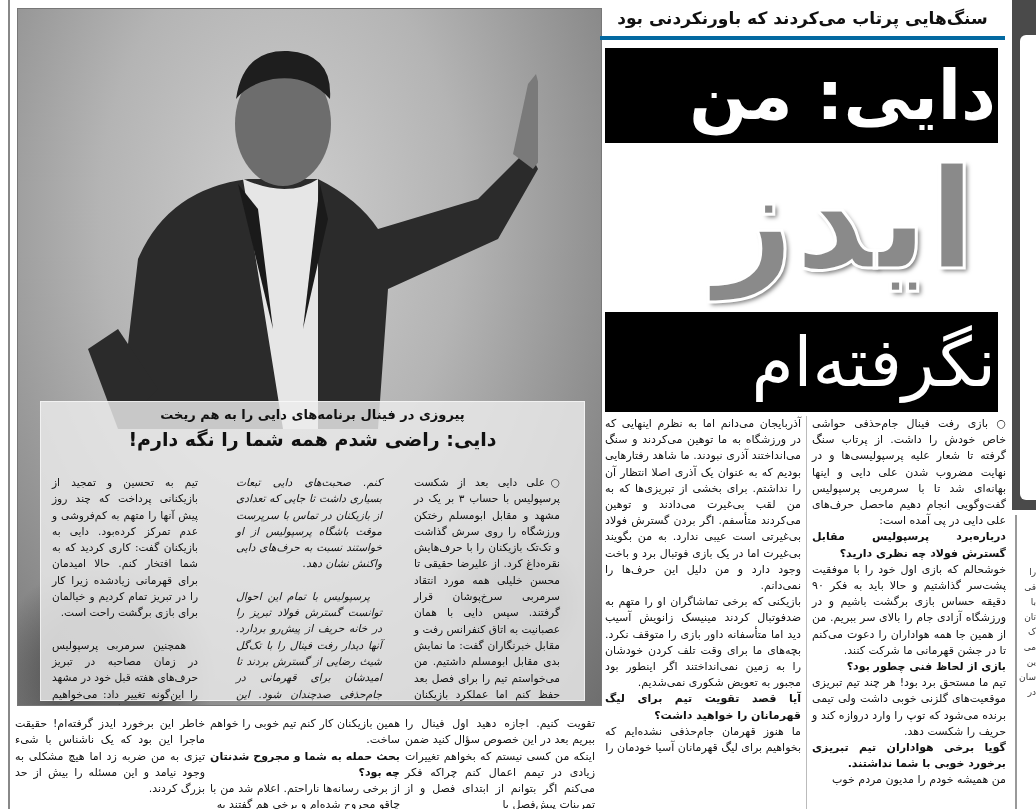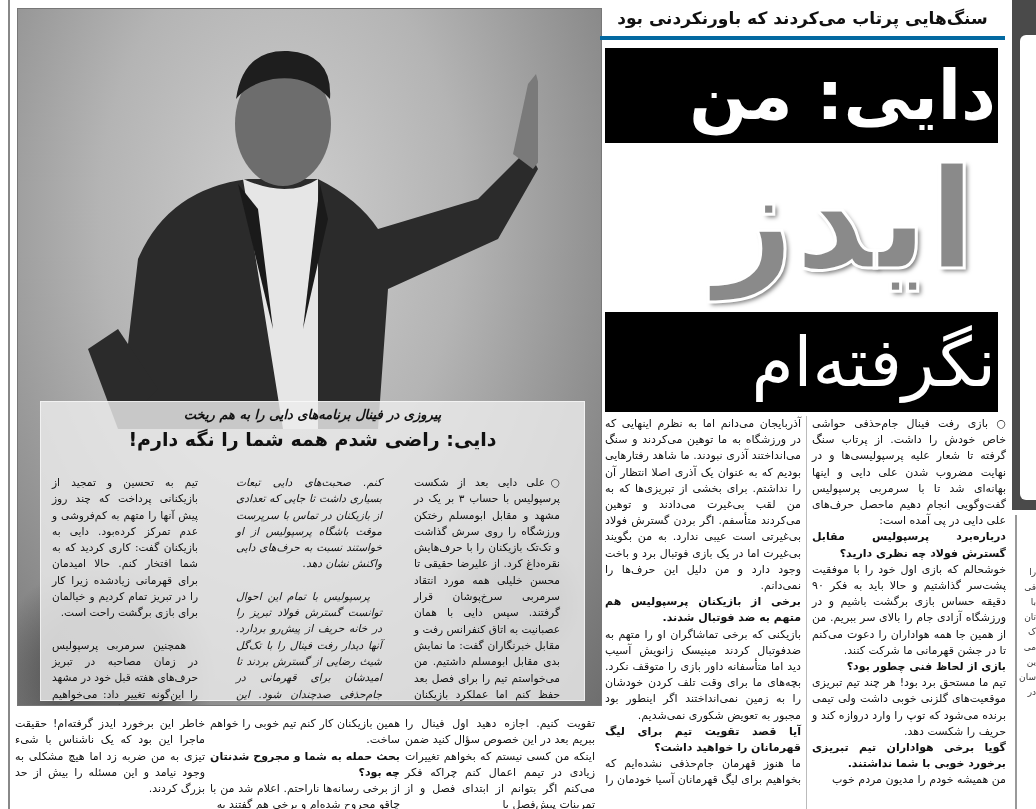--- a/index.html
+++ b/index.html
@@ -10,21 +10,21 @@
 
     .photo { position: absolute; left: 17px; top: 8px; width: 585px; height: 698px; border: 1px solid #777;
       background: radial-gradient(ellipse at 45% 30%, #cfcfcf 0%, #b4b4b4 40%, #8c8c8c 75%, #6e6e6e 100%); overflow: hidden; }
     .photo .bg-blur { position: absolute; inset: 0;
       background: radial-gradient(circle at 85% 85%, rgba(60,60,60,.55) 0 40px, transparent 70px),
                   radial-gradient(circle at 15% 95%, rgba(40,40,40,.4) 0 60px, transparent 110px); }
     .figure { position: absolute; left: 40px; top: 20px; width: 480px; height: 400px; }
 
     .caption-box { position: absolute; left: 40px; top: 400px; width: 545px; height: 300px;
       background: rgba(235,235,235,.82); border: 1px solid rgba(255,255,255,.6); }
-    .caption-kicker { position: absolute; top: 5px; right: 0; left: 0; text-align: center; font-size: 13px; font-weight: bold; font-style: italic; }
+    .caption-kicker { position: absolute; top: 5px; right: 0; left: 0; text-align: center; font-size: 13px; font-weight: bold; }
     .caption-title { position: absolute; top: 26px; right: 0; left: 0; text-align: center; font-size: 19px; font-weight: bold; }
     .cap-col { position: absolute; top: 56px; width: 178px; font-size: 10.6px; line-height: 16.3px; text-align: justify; }
     .cap-col.c1 { right: 8px; }
     .cap-col.c2 { right: 186px; font-style: italic; }
     .cap-col.c3 { right: 370px; }
     .cap-col p { margin: 16px; }
 
     .kicker-top { position: absolute; left: 600px; top: 0; width: 405px; height: 40px; text-align: center;
       font-size: 17px; font-weight: bold; line-height: 36px; border-bottom: 4px solid #0369a1; }
     .headline-bar1 { position: absolute; left: 605px; top: 48px; width: 393px; height: 95px; background: #000; }
@@ -106,21 +106,20 @@
   <p class="q">درباره‌برد پرسپولیس مقابل گسترش فولاد چه نظری دارید؟</p>
   <p>خوشحالم که بازی اول خود را با موفقیت پشت‌سر گذاشتیم و حالا باید به فکر ۹۰ دقیقه حساس بازی برگشت باشیم و در ورزشگاه آزادی جام را بالای سر ببریم. من از همین جا همه هواداران را دعوت می‌کنم تا در جشن قهرمانی ما شرکت کنند.</p>
   <p class="q">بازی از لحاظ فنی چطور بود؟</p>
   <p>تیم ما مستحق برد بود! هر چند تیم تبریزی موقعیت‌های گلزنی خوبی داشت ولی تیمی برنده می‌شود که توپ را وارد دروازه کند و حریف را شکست دهد.</p>
   <p class="q">گویا برخی هواداران تیم تبریزی برخورد خوبی با شما نداشتند.</p>
   <p>من همیشه خودم را مدیون مردم خوب</p>
 </div>
 <div class="divider-v"></div>
 <div class="col col-b">
   <p>آذربایجان می‌دانم اما به نظرم اینهایی که در ورزشگاه به ما توهین می‌کردند و سنگ می‌انداختند آذری نبودند. ما شاهد رفتارهایی بودیم که به عنوان یک آذری اصلا انتظار آن را نداشتم. برای بخشی از تبریزی‌ها که به من لقب بی‌غیرت می‌دادند و توهین می‌کردند متأسفم. اگر بردن گسترش فولاد بی‌غیرتی است عیبی ندارد. به من بگویند بی‌غیرت اما در یک بازی فوتبال برد و باخت وجود دارد و من دلیل این حرف‌ها را نمی‌دانم.</p>
-  <p class="q">برخی از بازیکنان پرسپولیس هم متهم به ضد فوتبال شدند.</p>
   <p>بازیکنی که برخی تماشاگران او را متهم به ضدفوتبال کردند مینیسک زانویش آسیب دید اما متأسفانه داور بازی را متوقف نکرد. بچه‌های ما برای وقت تلف کردن خودشان را به زمین نمی‌انداختند اگر اینطور بود مجبور به تعویض شکوری نمی‌شدیم.</p>
   <p class="q">آیا قصد تقویت تیم برای لیگ قهرمانان را خواهید داشت؟</p>
   <p>ما هنوز قهرمان جام‌حذفی نشده‌ایم که بخواهیم برای لیگ قهرمانان آسیا خودمان را</p>
 </div>
 
 <div class="bottom-col bc1">
   <p>تقویت کنیم. اجازه دهید اول فینال را ببریم بعد در این خصوص سؤال کنید ضمن اینکه من کسی نیستم که بخواهم تغییرات زیادی در تیمم اعمال کنم چراکه فکر می‌کنم اگر بتوانم از ابتدای فصل و از تمرینات پیش‌فصل با</p>
 </div>
 <div class="bottom-col bc2">
   <p>همین بازیکنان کار کنم تیم خوبی را خواهم ساخت.</p>

